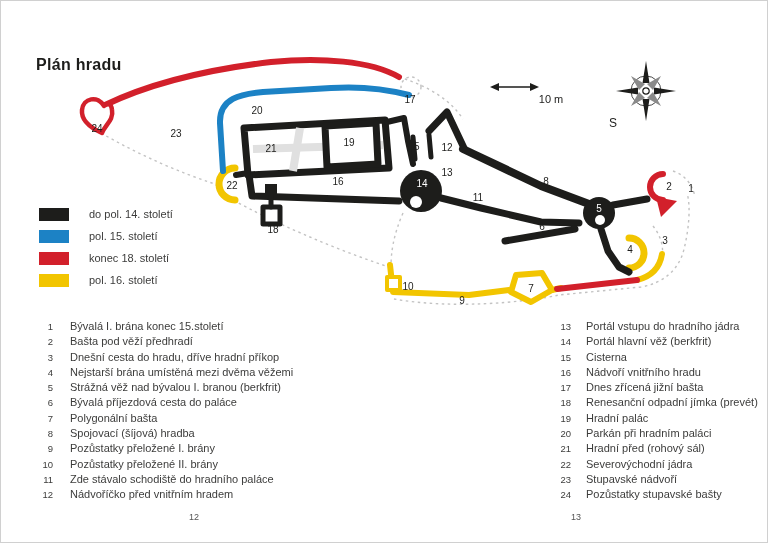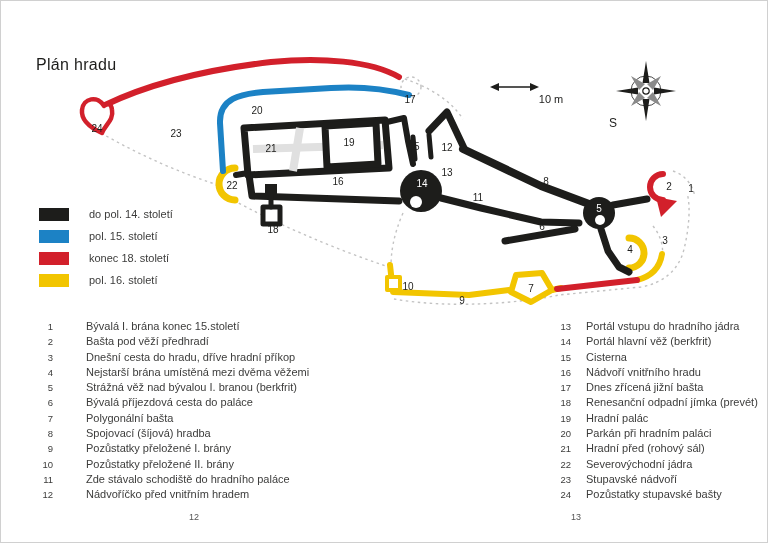--- a/index.html
+++ b/index.html
@@ -1,36 +1,36 @@
 <!DOCTYPE html>
 <html><head>
 <meta charset="utf-8">
 <style>
   html,body{margin:0;padding:0;background:#fff;}
   .page{position:relative;width:766px;height:541px;border:1px solid #d0d0d0;background:#fff;
         font-family:"Liberation Sans","DejaVu Sans",sans-serif;overflow:hidden;color:#1d1d1b;}
   .plan{position:absolute;left:0;top:0;}
-  .title{position:absolute;left:35px;top:55px;font-size:16px;font-weight:400;letter-spacing:.3px;color:#1d1d1b;}
+  .title{position:absolute;left:35px;top:55px;font-size:16px;font-weight:700;letter-spacing:.3px;color:#1d1d1b;}
   .scale-label{position:absolute;left:513px;top:92px;transform:translateX(-50%);font-size:11px;margin-left:37px;}
   .compass-s{position:absolute;left:608px;top:115px;font-size:12px;}
   .legend{position:absolute;left:38px;top:206px;}
   .legend-row{display:flex;align-items:center;height:14px;margin-bottom:8px;}
   .swatch{width:30px;height:13px;display:inline-block;flex:none;}
   .legend-label{margin-left:20px;font-size:11px;color:#3c3c3b;white-space:nowrap;}
   .marker{position:absolute;transform:translate(-50%,-50%);font-size:10px;line-height:1;color:#1d1d1b;}
   .marker.white{color:#fff;}
   .col{position:absolute;top:318px;}
   .col-left{left:40px;width:470px;}
   .col-right{left:552px;width:212px;}
   .lrow{display:flex;align-items:baseline;height:15.3px;line-height:15.3px;white-space:nowrap;}
   .lnum{text-align:right;font-size:9.5px;color:#3c3c3b;flex:none;}
   .col-left .lnum{width:12px;}
   .col-right .lnum{width:18px;}
   .ltxt{font-size:11px;color:#3c3c3b;}
-  .col-left .ltxt{margin-left:33px;}
+  .col-left .ltxt{margin-left:17px;}
   .col-right .ltxt{margin-left:15px;}
   .pagenum{position:absolute;top:511px;font-size:9px;color:#555;}
   .pn-left{left:188px;} .pn-right{left:570px;}
   
   .dots path,.dots circle{fill:none;stroke:#c3c3c3;stroke-width:1.4;stroke-dasharray:2.5 3.5;}
   .wall{fill:none;stroke-linecap:round;stroke-linejoin:round;}
   .c-black{stroke:#1d1d1b;} .c-blue{stroke:#1c82c5;} .c-red{stroke:#d2202b;} .c-yellow{stroke:#f2c500;}
   .f-red{fill:#d2202b;stroke:none;}
   .walkways path{stroke:#e0e0e0;stroke-width:8;fill:none;}
 </style>

